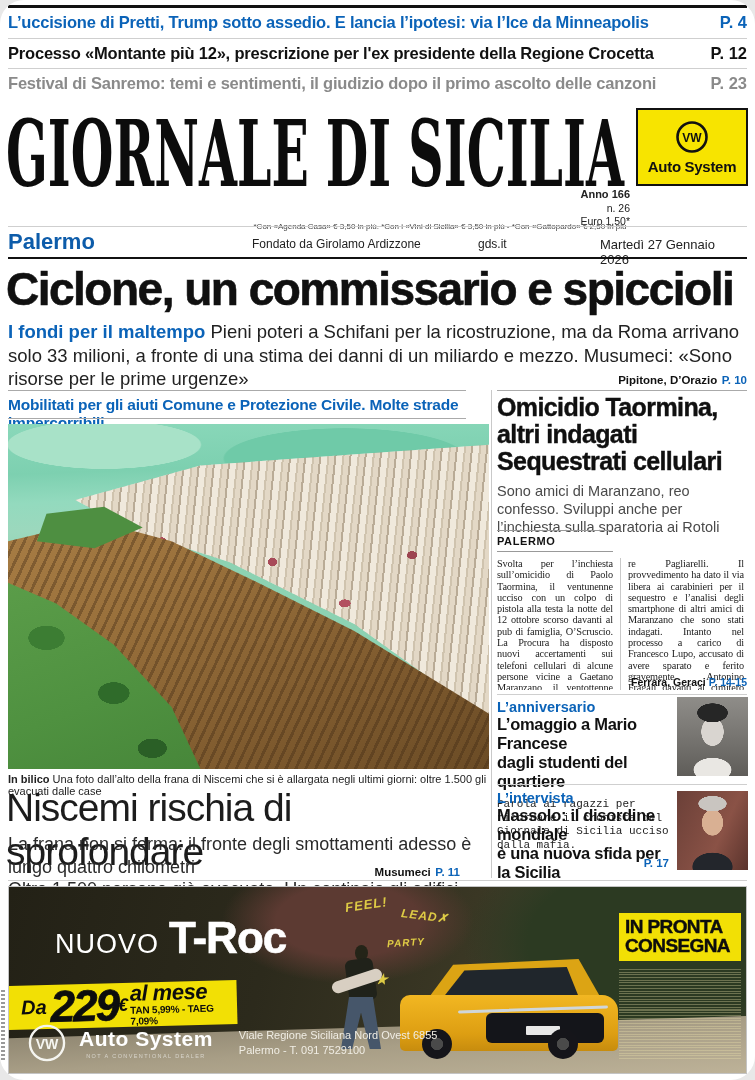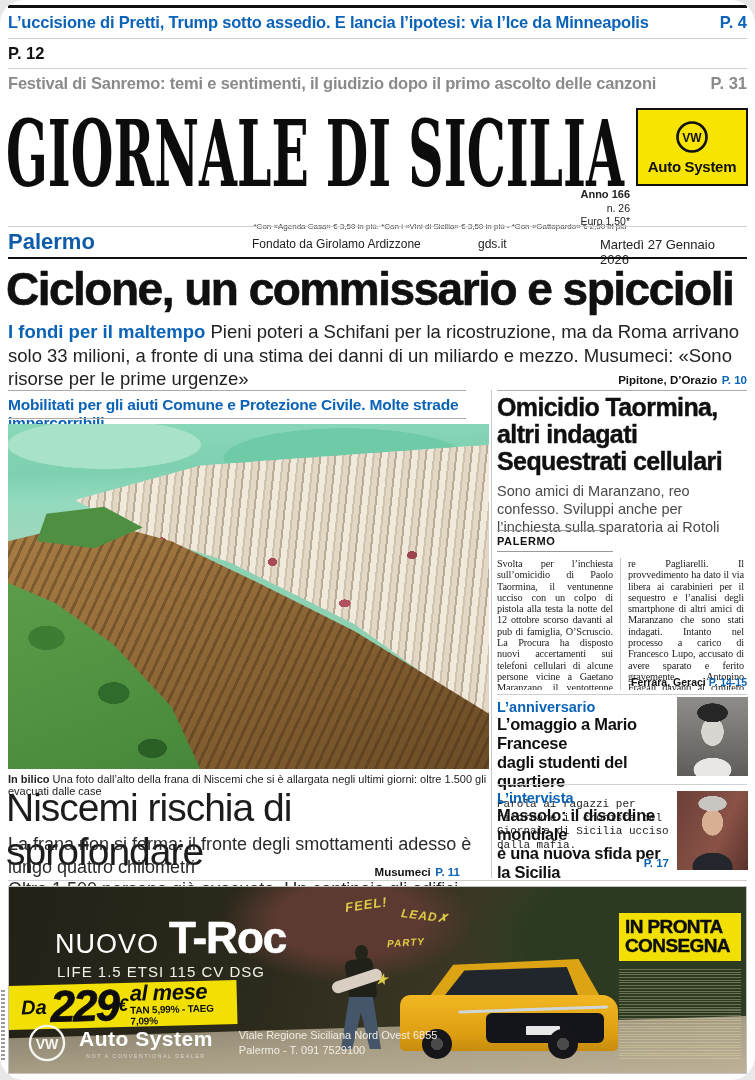--- a/index.html
+++ b/index.html
@@ -180,27 +180,28 @@
 
   <div class="rule-dark" style="left:8px; top:5px; width:739px; height:3px;"></div>
 
   <div class="strip-row" style="top:13px;">
     <span class="strip-text c-blue">L’uccisione di Pretti, Trump sotto assedio. E lancia l’ipotesi: via l’Ice da Minneapolis</span>
     <span class="strip-page c-blue">P. 4</span>
   </div>
   <div class="rule" style="left:8px; top:38px; width:739px;"></div>
 
   <div class="strip-row" style="top:44px;">
+    <span class="strip-text c-black">Processo «Montante più 12», prescrizione per l'ex presidente della Regione Crocetta</span>
     <span class="strip-page c-black">P. 12</span>
   </div>
   <div class="rule" style="left:8px; top:68px; width:739px;"></div>
 
   <div class="strip-row" style="top:74px;">
     <span class="strip-text c-gray">Festival di Sanremo: temi e sentimenti, il giudizio dopo il primo ascolto delle canzoni</span>
-    <span class="strip-page c-gray">P. 31</span>
+    <span class="strip-page c-gray">P. 23</span>
   </div>
 
   <div class="abs" style="left:6px; top:106px;">
     <svg class="logo-svg" width="622" height="96" viewBox="0 0 622 96">
       <text x="0" y="80" font-family="DejaVu Serif, serif" font-weight="bold" font-size="92" textLength="618" lengthAdjust="spacingAndGlyphs">GIORNALE DI SICILIA</text>
     </svg>
   </div>
 
   <div class="sponsor-box">
     <svg width="34" height="34" viewBox="0 0 34 34">
@@ -336,21 +337,20 @@
       <div class="car-lightbar"></div>
       <div class="car-grille"></div>
       <div class="car-plate"></div>
       <div class="car-wheel" style="left:22px;"></div>
       <div class="car-wheel" style="right:40px;"></div>
     </div>
 
     <div class="ad-title">
       <span class="nuovo">NUOVO</span><span class="model">T-Roc</span>
     </div>
-    <div class="ad-trim">LIFE 1.5 ETSI 115 CV DSG</div>
 
     <div class="ad-band">
       <span class="da">Da</span>
       <span class="price">229</span>
       <span class="eur">€</span>
       <span class="right-col">
         <span class="mese">al mese</span>
         <span class="tan">TAN 5,99% - TAEG 7,09%</span>
       </span>
     </div>

